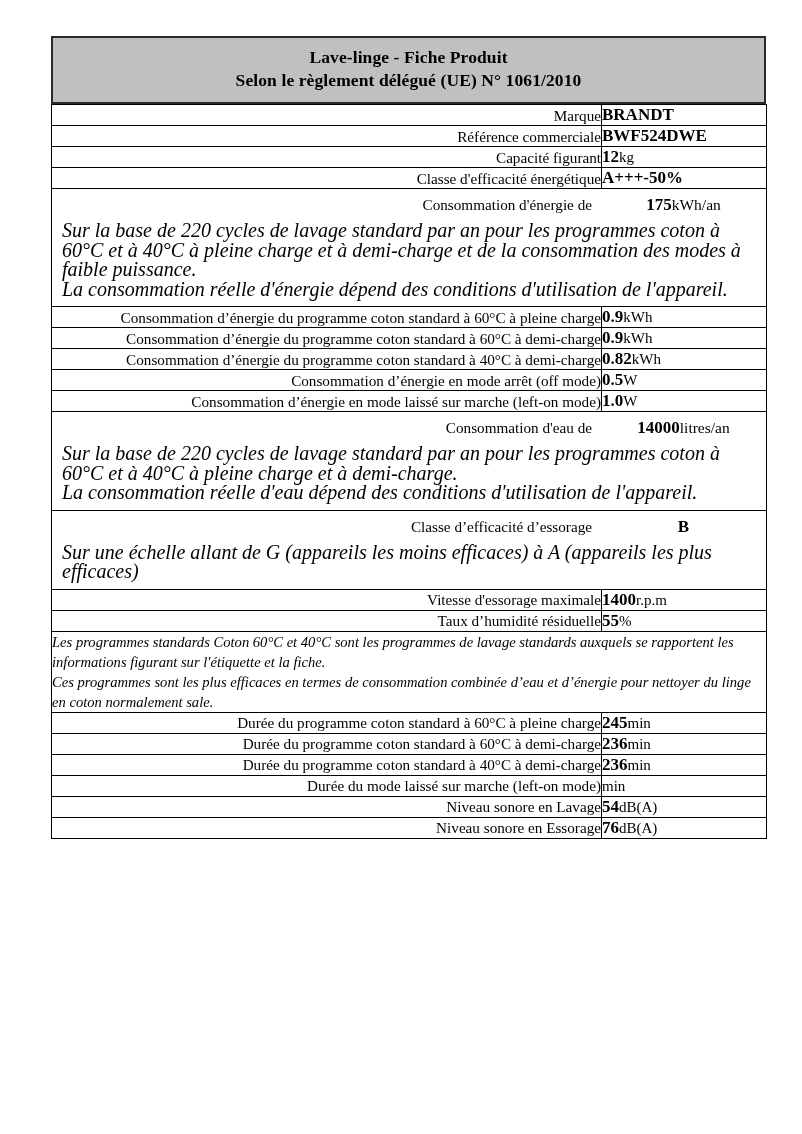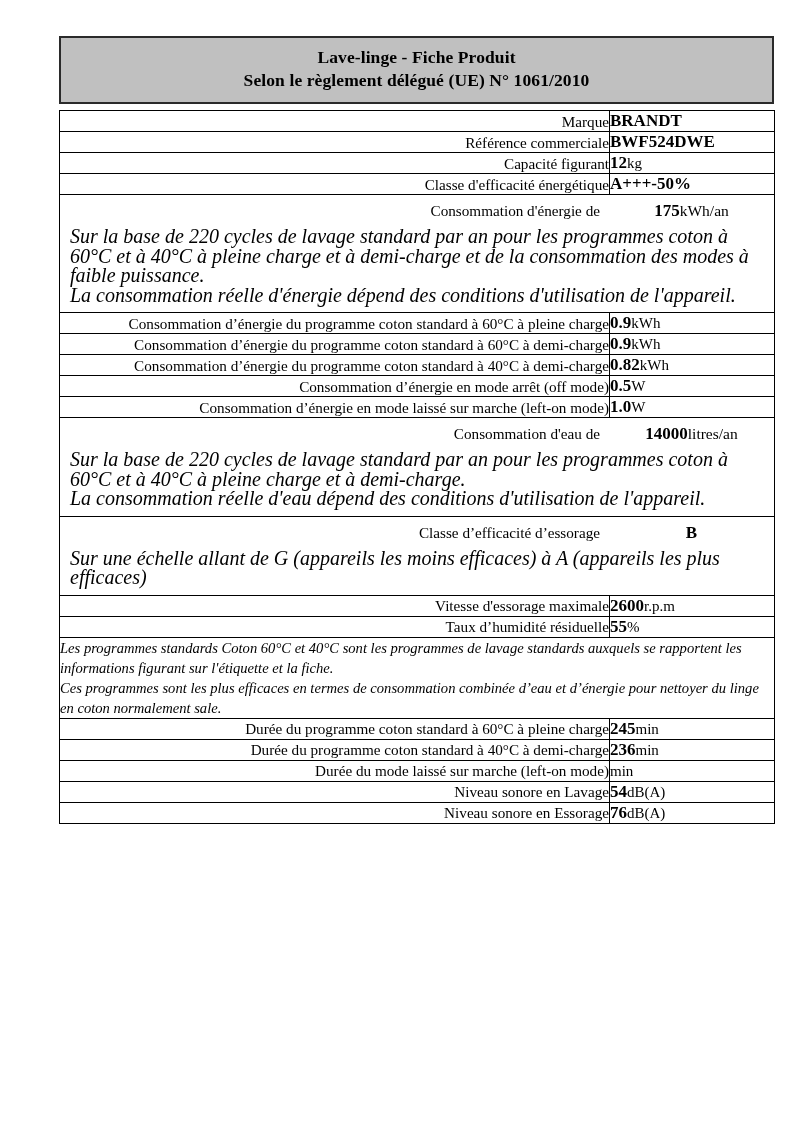--- a/index.html
+++ b/index.html
@@ -12,21 +12,21 @@
     width: 802px;
     height: 1134px;
     font-family: "Liberation Serif", "DejaVu Serif", serif;
     color: #000000;
     position: relative;
     overflow: hidden;
   }
 
   .page {
     position: absolute;
-    left: 59px;
+    left: 51px;
     top: 36px;
     width: 715px;
   }
 
   
   .title-box {
     border: 2px solid #2a2a2a;
     background: #c0c0c0;
     box-sizing: border-box;
     width: 100%;
@@ -35,21 +35,20 @@
   }
   .title-line {
     font-weight: bold;
     font-size: 17.5px;
     line-height: 23px;
     letter-spacing: 0.1px;
   }
 
   
   .spec-table {
-    margin-top: 6px;
     width: 100%;
     border-collapse: collapse;
     table-layout: fixed;
   }
   .spec-table td {
     border: 1px solid #000000;
     padding: 0;
     vertical-align: middle;
   }
 
@@ -224,40 +223,44 @@
             <div class="blk-val"><span class="num">B</span></div>
           </div>
           <div class="note">
             <p>Sur une échelle allant de G (appareils les moins efficaces) à A (appareils les plus efficaces)</p>
           </div>
         </td>
       </tr>
 
       <tr>
         <td class="lbl">Vitesse d'essorage maximale</td>
-        <td class="val"><span class="num">2600</span><span class="unit">r.p.m</span></td>
+        <td class="val"><span class="num">1400</span><span class="unit">r.p.m</span></td>
       </tr>
 
       <tr>
         <td class="lbl">Taux d’humidité résiduelle</td>
         <td class="val"><span class="num">55</span><span class="unit">%</span></td>
       </tr>
 
       <tr>
         <td class="note-only" colspan="2">
           <p>Les programmes standards Coton 60°C et 40°C sont les programmes de lavage standards auxquels se rapportent les informations figurant sur l'étiquette et la fiche.</p>
           <p>Ces programmes sont les plus efficaces en termes de consommation combinée d’eau et d’énergie pour nettoyer du linge en coton normalement sale.</p>
         </td>
       </tr>
 
       <tr>
         <td class="lbl">Durée du programme coton standard à 60°C à pleine charge</td>
         <td class="val"><span class="num">245</span><span class="unit">min</span></td>
       </tr>
 
+      <tr>
+        <td class="lbl">Durée du programme coton standard à 60°C à demi-charge</td>
+        <td class="val"><span class="num">236</span><span class="unit">min</span></td>
+      </tr>
 
       <tr>
         <td class="lbl">Durée du programme coton standard à 40°C à demi-charge</td>
         <td class="val"><span class="num">236</span><span class="unit">min</span></td>
       </tr>
 
       <tr>
         <td class="lbl">Durée du mode laissé sur marche (left-on mode)</td>
         <td class="val"><span class="num"></span><span class="unit">min</span></td>
       </tr>

